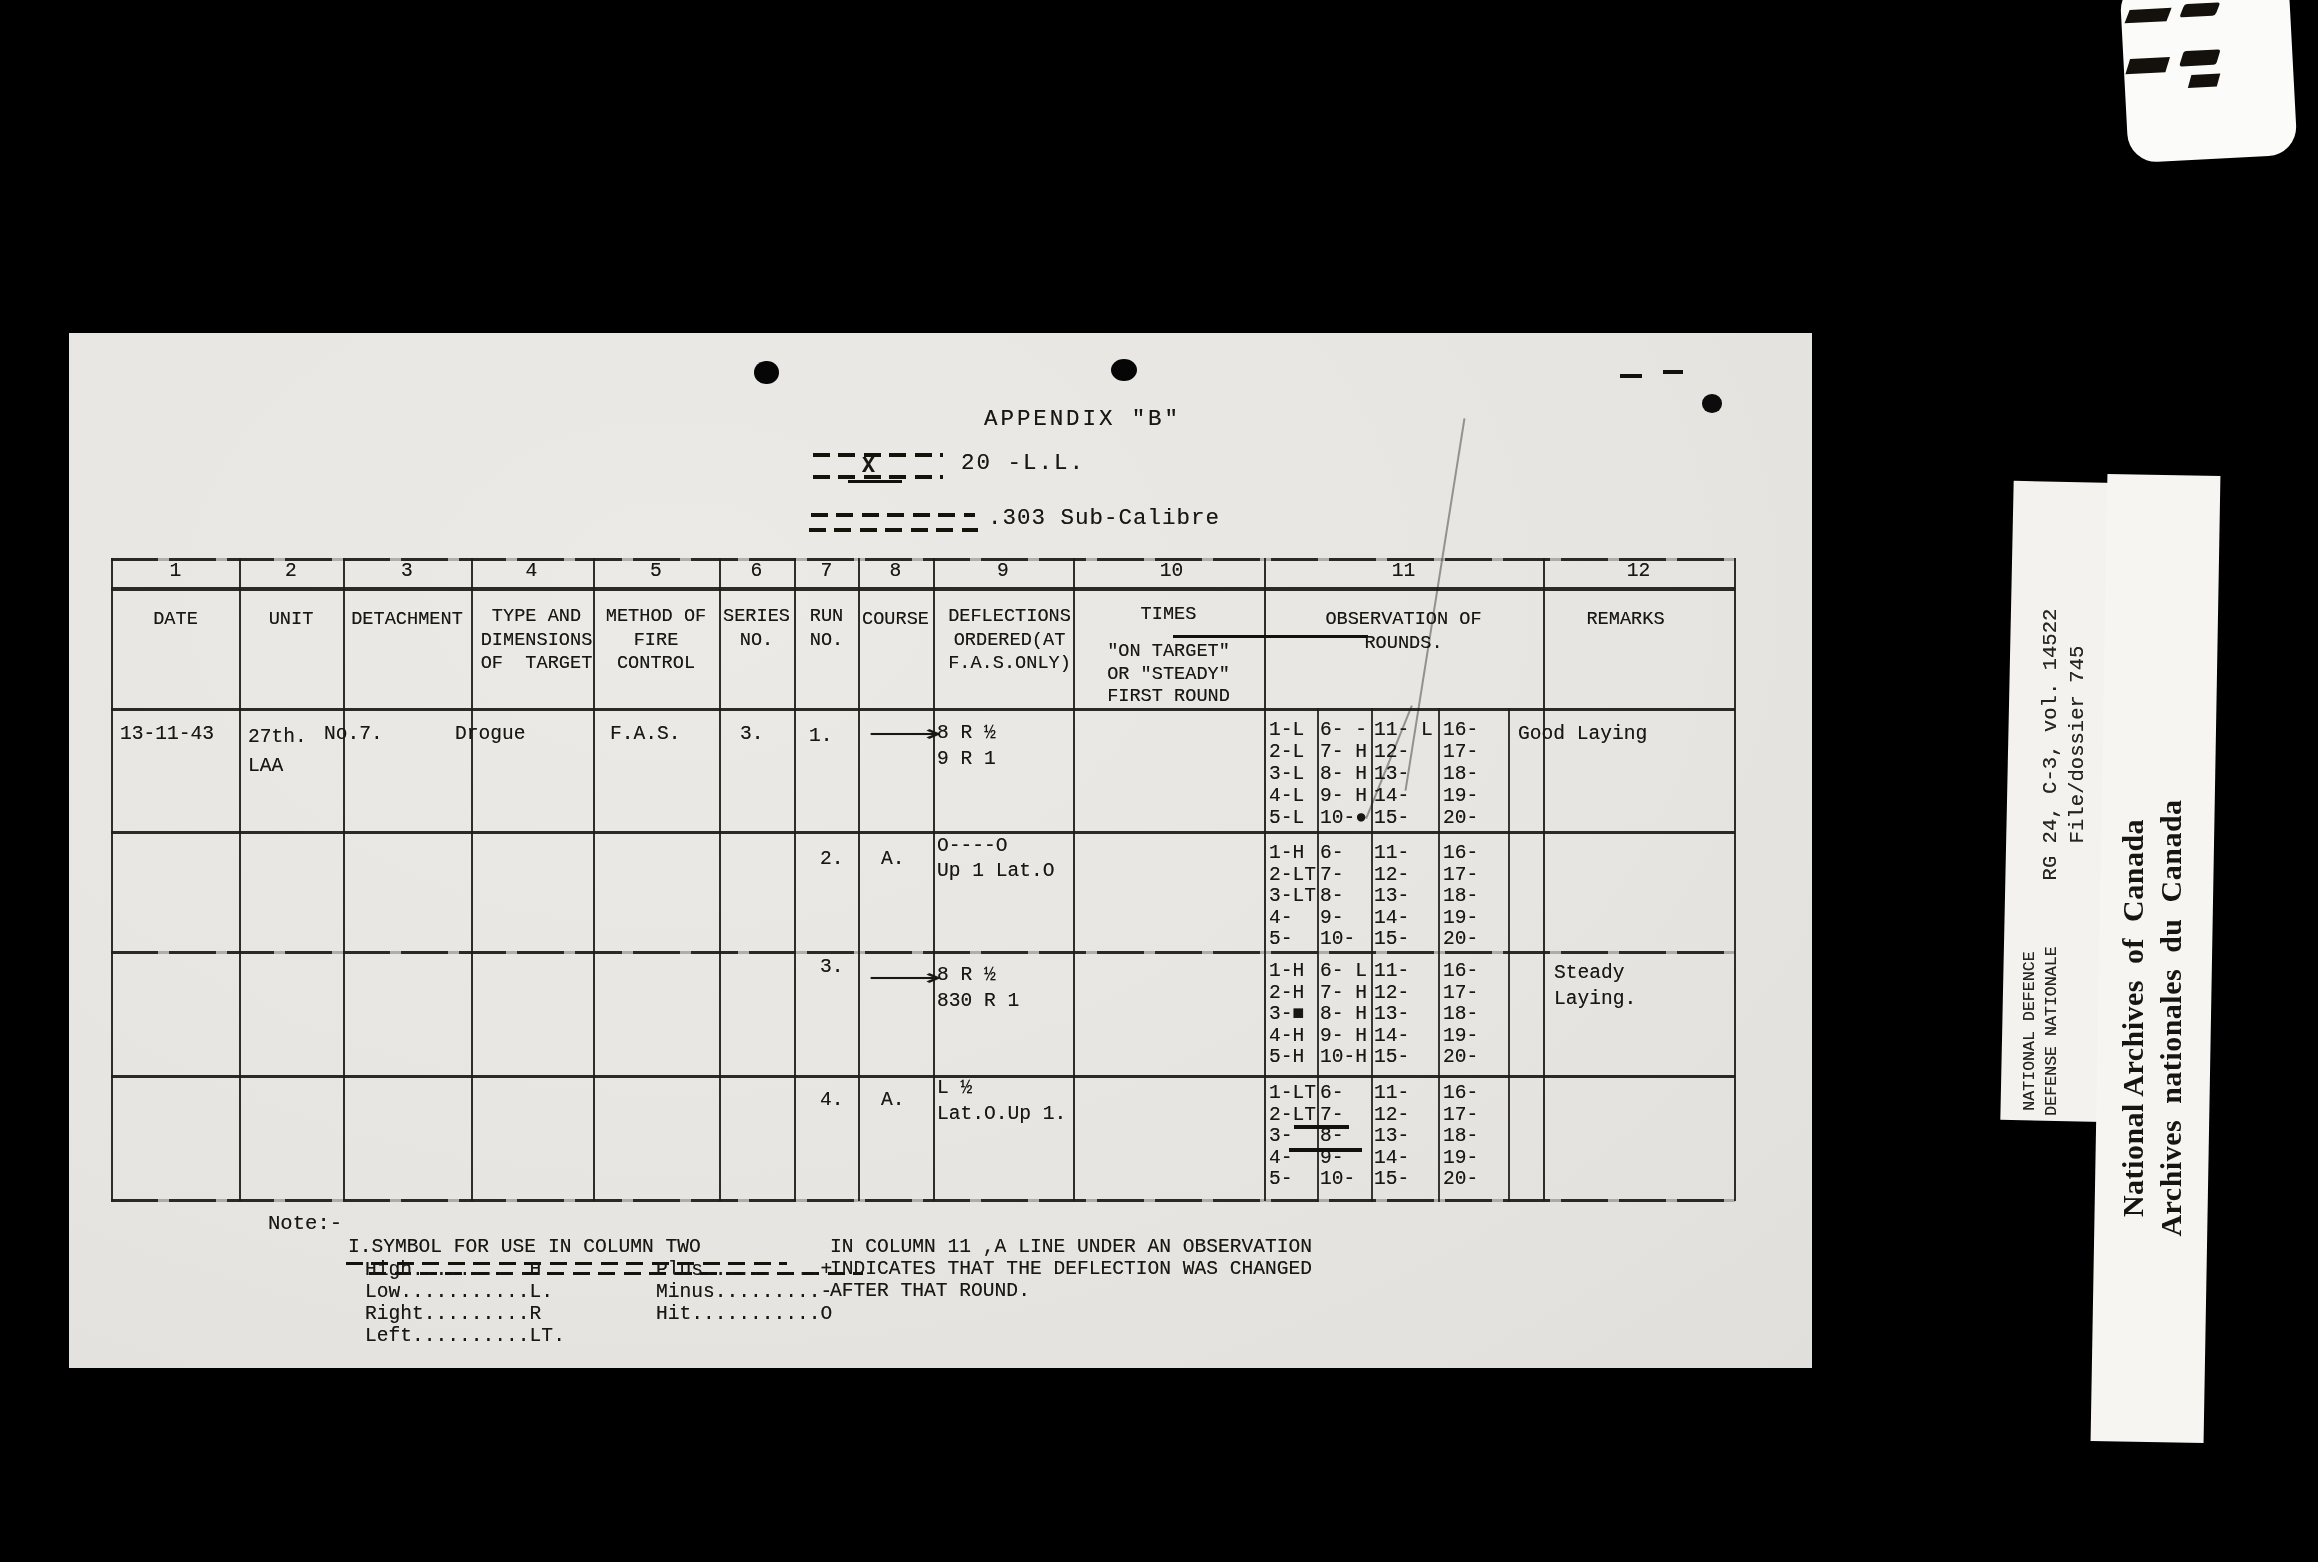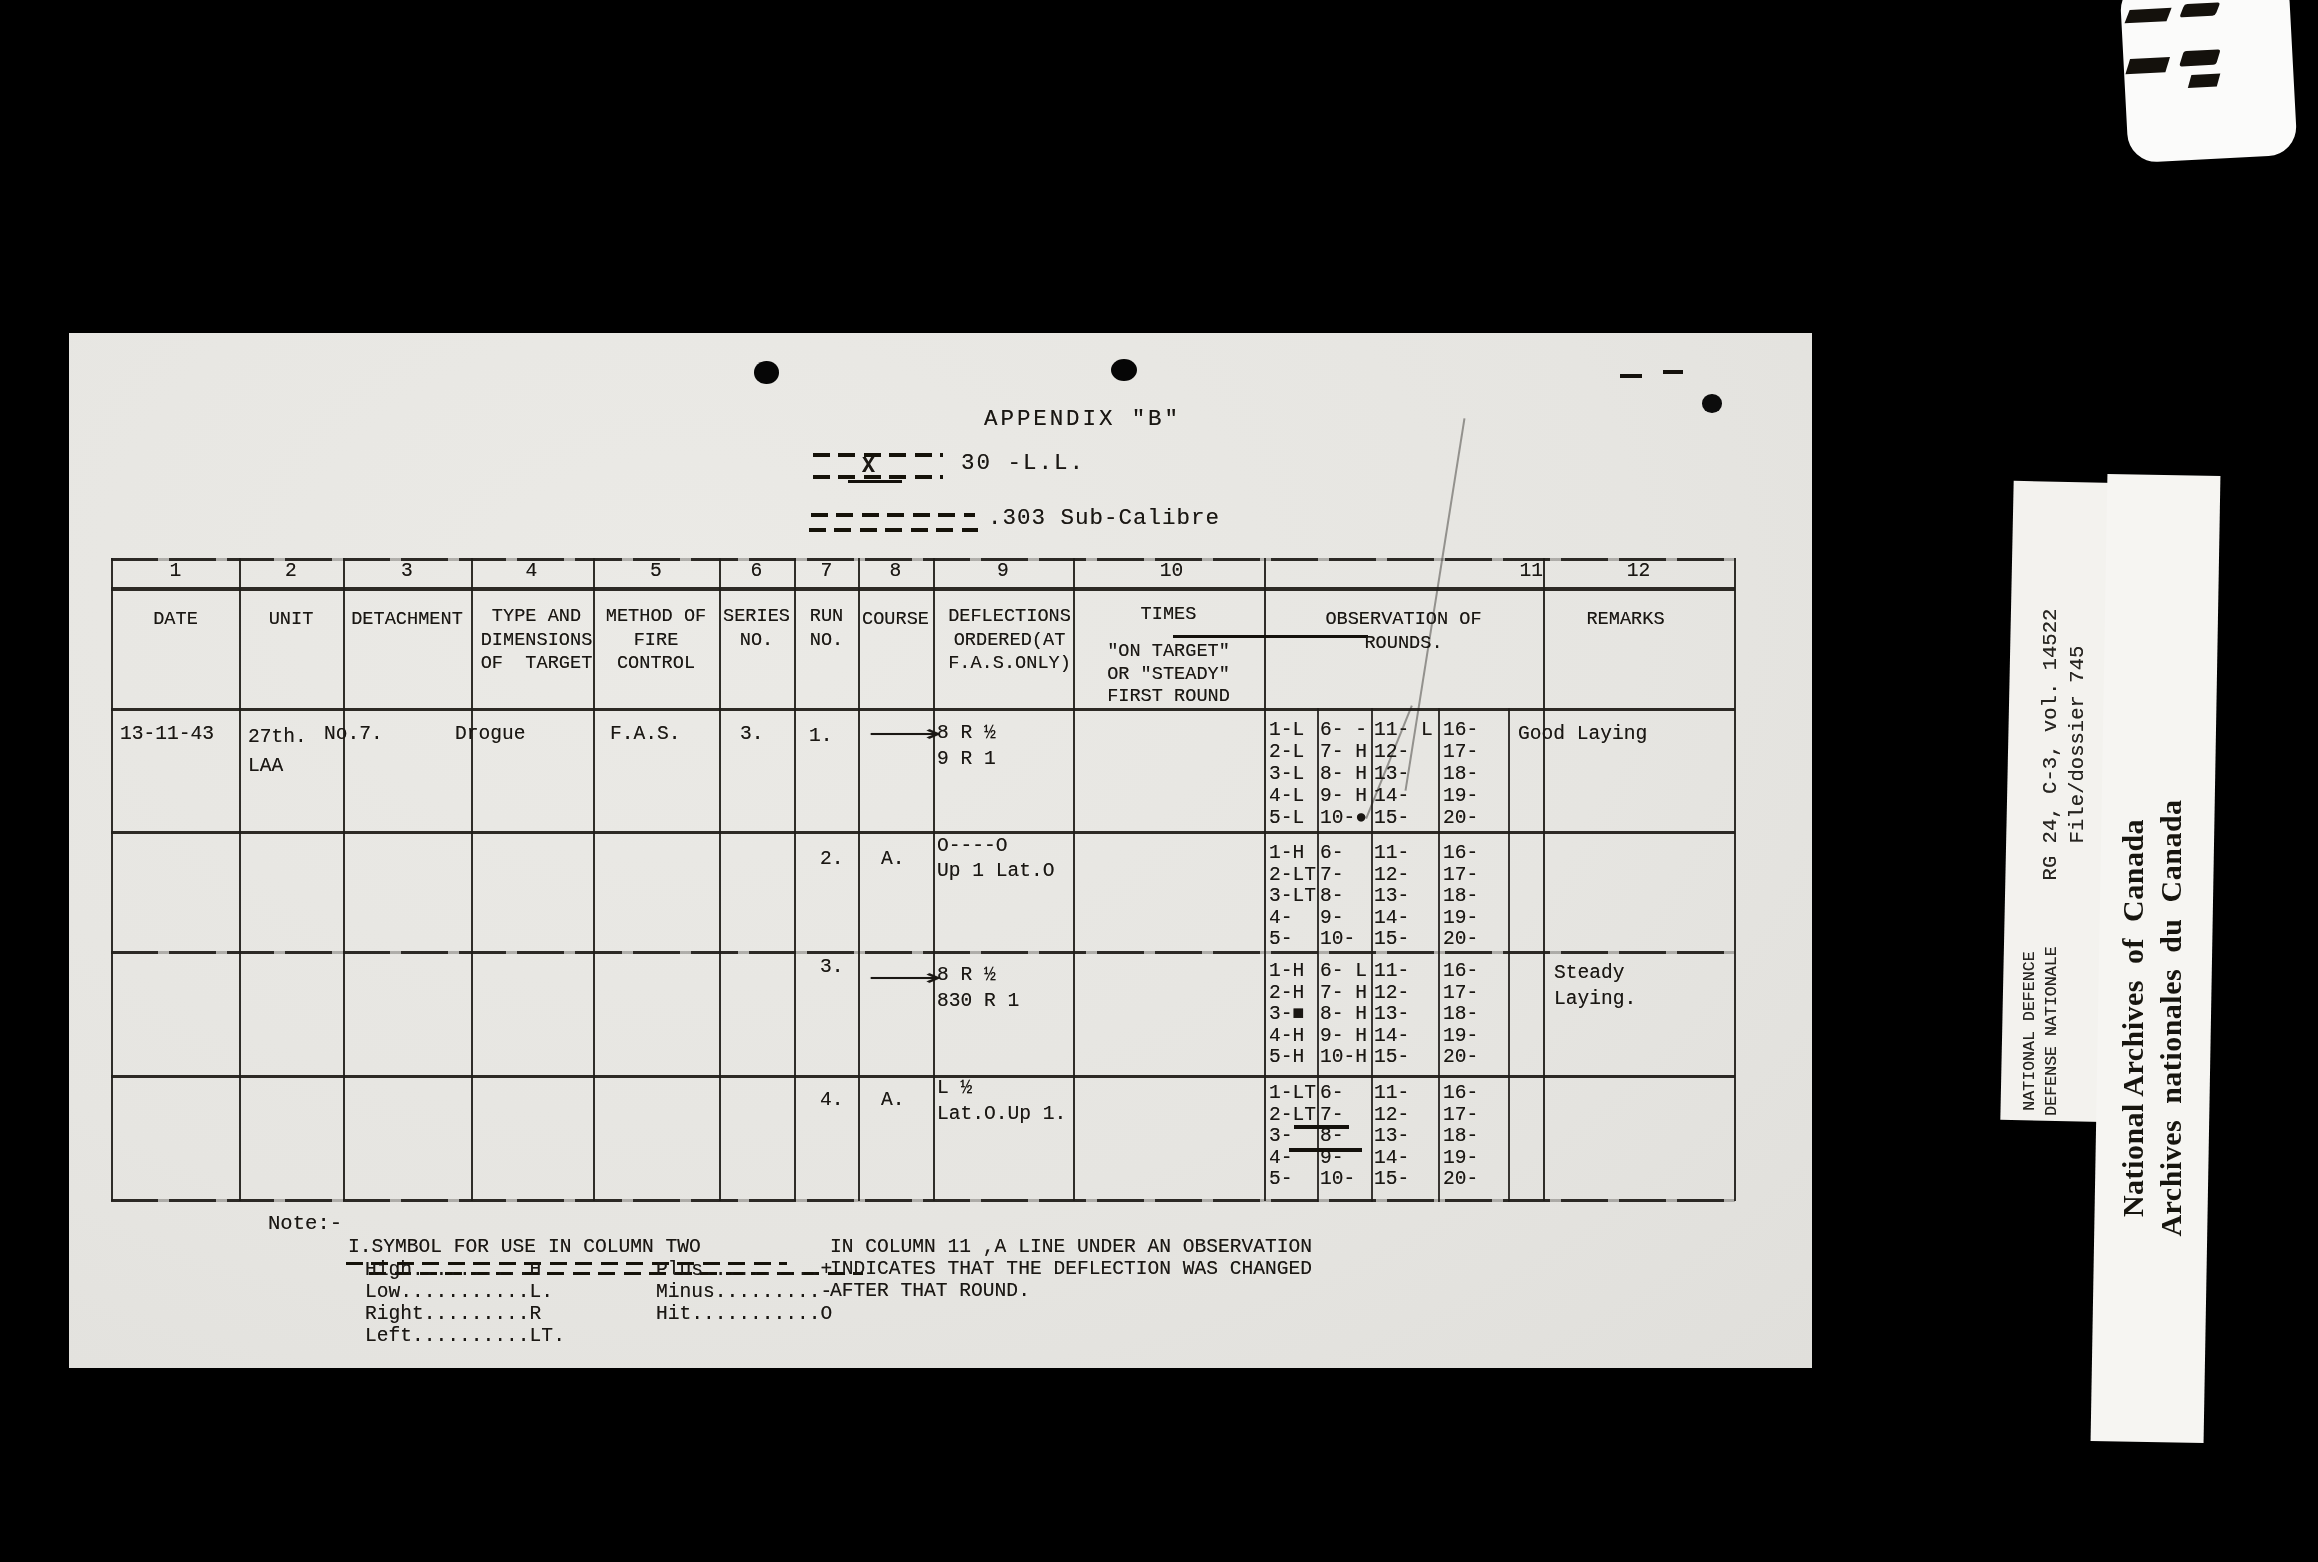--- a/index.html
+++ b/index.html
@@ -45,21 +45,21 @@
     <div class="mark" style="left:1594px;top:37px;width:19.6px;height:4.4px;"></div>
     <div class="scratch" style="left:1365px;top:83px;width:1.5px;height:377px;transform:rotate(9deg);"></div>
     <div class="scratch" style="left:1319px;top:368px;width:1.5px;height:122px;transform:rotate(22deg);"></div>
 
     <div class="abs tw ctr" style="left:896px;top:73px;width:235px;font-size:22.5px;letter-spacing:2.9px;">APPENDIX "B"</div>
 
     <div class="dashline" style="left:744px;top:120px;width:130px;"></div>
     <div class="abs tw" style="left:793px;top:121px;font-size:21.5px;font-weight:bold;">X</div>
     <div class="mark" style="left:779px;top:147px;width:54px;height:2.9px;"></div>
     <div class="dashline" style="left:744px;top:142px;width:130px;"></div>
-    <div class="abs tw" style="left:892px;top:117px;font-size:22.5px;letter-spacing:2px;">30 -L.L.</div>
+    <div class="abs tw" style="left:892px;top:117px;font-size:22.5px;letter-spacing:2px;">20 -L.L.</div>
 
     <div class="dashline" style="left:742px;top:180px;width:164px;"></div>
     <div class="dashline" style="left:740px;top:195px;width:169px;"></div>
     <div class="abs tw" style="left:919px;top:172px;font-size:22.5px;letter-spacing:1px;">.303 Sub-Calibre</div>
 
     <div>
       <div class="hl dashy" style="top:225px;"></div>
       <div class="hl" style="top:254px;height:3.9px;"></div>
       <div class="hl" style="top:375px;height:3.4px;"></div>
       <div class="hl" style="top:498px;"></div>
@@ -90,21 +90,21 @@
     <div class="abs tw ctr data" style="left:42px;top:227px;width:129px;">1</div>
     <div class="abs tw ctr data" style="left:170px;top:227px;width:104px;">2</div>
     <div class="abs tw ctr data" style="left:274px;top:227px;width:128px;">3</div>
     <div class="abs tw ctr data" style="left:402px;top:227px;width:121px;">4</div>
     <div class="abs tw ctr data" style="left:524px;top:227px;width:126px;">5</div>
     <div class="abs tw ctr data" style="left:650px;top:227px;width:75px;">6</div>
     <div class="abs tw ctr data" style="left:725px;top:227px;width:65px;">7</div>
     <div class="abs tw ctr data" style="left:789px;top:227px;width:75px;">8</div>
     <div class="abs tw ctr data" style="left:864px;top:227px;width:140px;">9</div>
     <div class="abs tw ctr data" style="left:1004px;top:227px;width:197px;">10</div>
-    <div class="abs tw ctr data" style="left:1195px;top:227px;width:279px;text-align:right;">11</div>
+    <div class="abs tw ctr data" style="left:1195px;top:227px;width:279px;">11</div>
     <div class="abs tw ctr data" style="left:1474px;top:227px;width:191px;">12</div>
 
     <div class="abs tw ctr pre hdr" style="left:42px;top:275px;width:129px;">DATE</div>
     <div class="abs tw ctr pre hdr" style="left:170px;top:275px;width:104px;">UNIT</div>
     <div class="abs tw ctr pre hdr" style="left:274px;top:275px;width:128px;">DETACHMENT</div>
     <div class="abs tw ctr pre hdr" style="left:402px;top:272px;width:131px;">TYPE AND
 DIMENSIONS
 OF  TARGET</div>
     <div class="abs tw ctr pre hdr" style="left:524px;top:272px;width:126px;">METHOD OF
 FIRE

